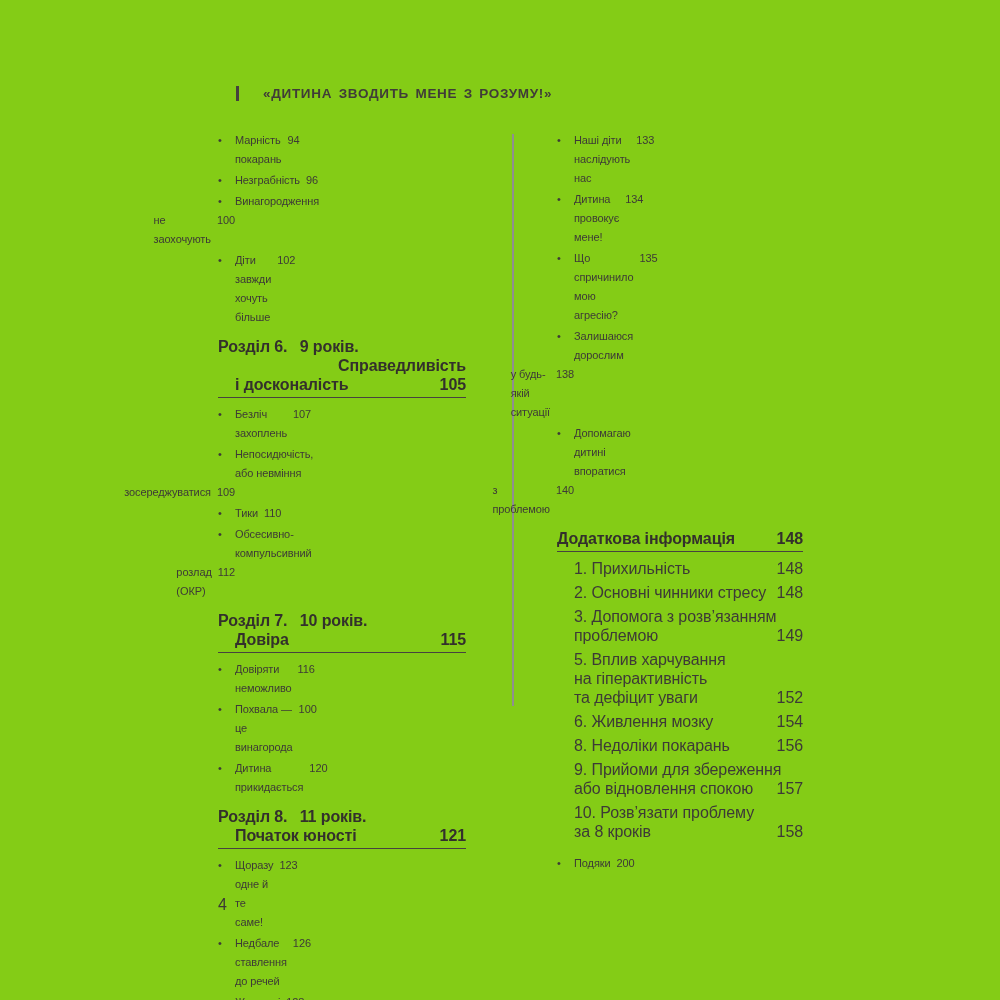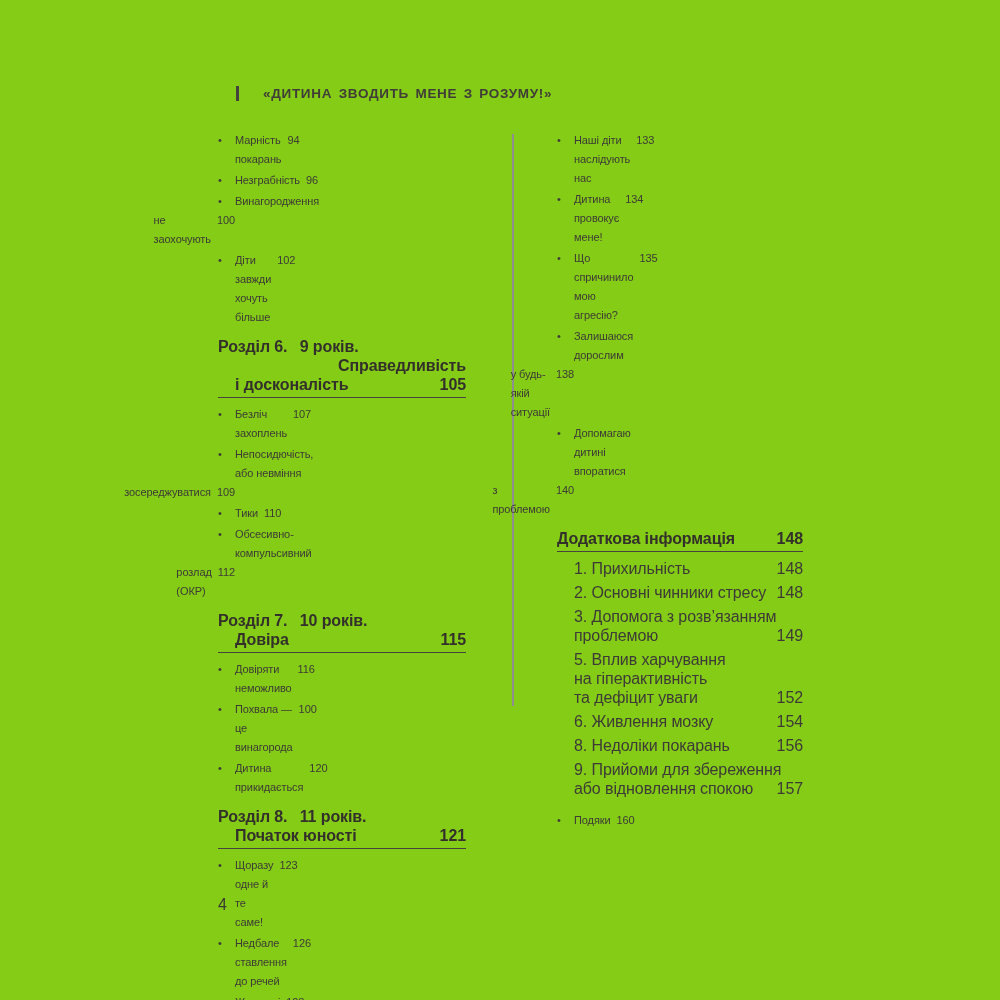--- a/index.html
+++ b/index.html
@@ -345,24 +345,33 @@
       </div>
       <div class="item numbered">
         <div class="line">
           <span class="txt">9. Прийоми для збереження</span>
         </div>
         <div class="line cont">
           <span class="txt">або відновлення спокою</span>
           <span class="pg">157</span>
         </div>
       </div>
+      <div class="item numbered">
+        <div class="line">
+          <span class="txt">10. Розв’язати проблему</span>
+        </div>
+        <div class="line cont">
+          <span class="txt">за 8 кроків</span>
+          <span class="pg">158</span>
+        </div>
+      </div>
       <div class="item bullet gap">
         <div class="line">
           <span class="bullet">•</span>
           <span class="txt">Подяки</span>
-          <span class="pg">160</span>
+          <span class="pg">200</span>
         </div>
       </div>
     </div>
 
   <div class="folio">4</div>
 
 </div>
 
 </body></html>

